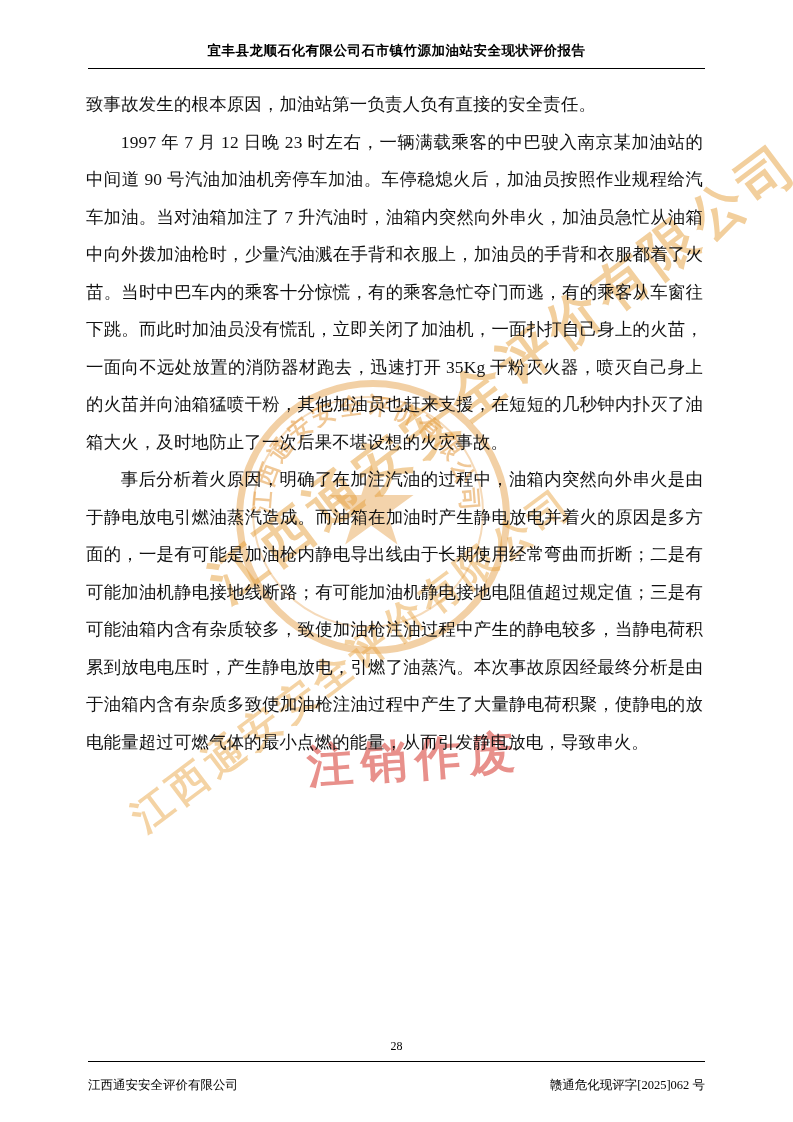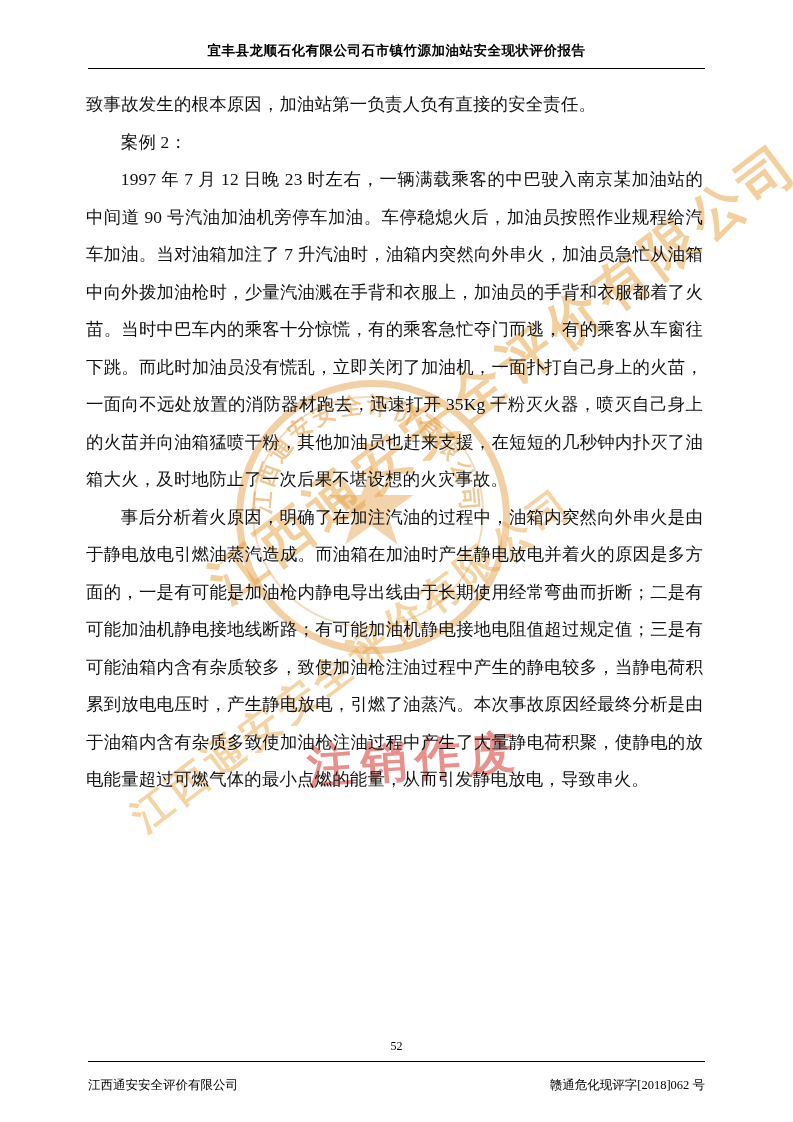--- a/index.html
+++ b/index.html
@@ -211,25 +211,24 @@
         </text>
       </svg>
     </div>
     <div class="wm-diag wm-diag-1">江西通安安全评价有限公司</div>
     <div class="wm-diag wm-diag-2">江西通安安全评价有限公司</div>
     <div class="wm-stamp">注销作废</div>
   </div>
 
   <div class="content">
     <p class="para">致事故发生的根本原因，加油站第一负责人负有直接的安全责任。</p>
-    <p class="para indent">案例 2：</p>
     <p class="para indent">1997 年 7 月 12 日晚 23 时左右，一辆满载乘客的中巴驶入南京某加油站的中间道 90 号汽油加油机旁停车加油。车停稳熄火后，加油员按照作业规程给汽车加油。当对油箱加注了 7 升汽油时，油箱内突然向外串火，加油员急忙从油箱中向外拨加油枪时，少量汽油溅在手背和衣服上，加油员的手背和衣服都着了火苗。当时中巴车内的乘客十分惊慌，有的乘客急忙夺门而逃，有的乘客从车窗往下跳。而此时加油员没有慌乱，立即关闭了加油机，一面扑打自己身上的火苗，一面向不远处放置的消防器材跑去，迅速打开 35Kg 干粉灭火器，喷灭自己身上的火苗并向油箱猛喷干粉，其他加油员也赶来支援，在短短的几秒钟内扑灭了油箱大火，及时地防止了一次后果不堪设想的火灾事故。</p>
     <p class="para indent">事后分析着火原因，明确了在加注汽油的过程中，油箱内突然向外串火是由于静电放电引燃油蒸汽造成。而油箱在加油时产生静电放电并着火的原因是多方面的，一是有可能是加油枪内静电导出线由于长期使用经常弯曲而折断；二是有可能加油机静电接地线断路；有可能加油机静电接地电阻值超过规定值；三是有可能油箱内含有杂质较多，致使加油枪注油过程中产生的静电较多，当静电荷积累到放电电压时，产生静电放电，引燃了油蒸汽。本次事故原因经最终分析是由于油箱内含有杂质多致使加油枪注油过程中产生了大量静电荷积聚，使静电的放电能量超过可燃气体的最小点燃的能量，从而引发静电放电，导致串火。</p>
   </div>
 
-  <div class="page-number">52</div>
+  <div class="page-number">28</div>
   <div class="footer-rule"></div>
   <div class="footer">
     <div class="footer-left">江西通安安全评价有限公司</div>
-    <div class="footer-right">赣通危化现评字[2018]062 号</div>
+    <div class="footer-right">赣通危化现评字[2025]062 号</div>
   </div>
 
 </div>
 
 </body></html>

